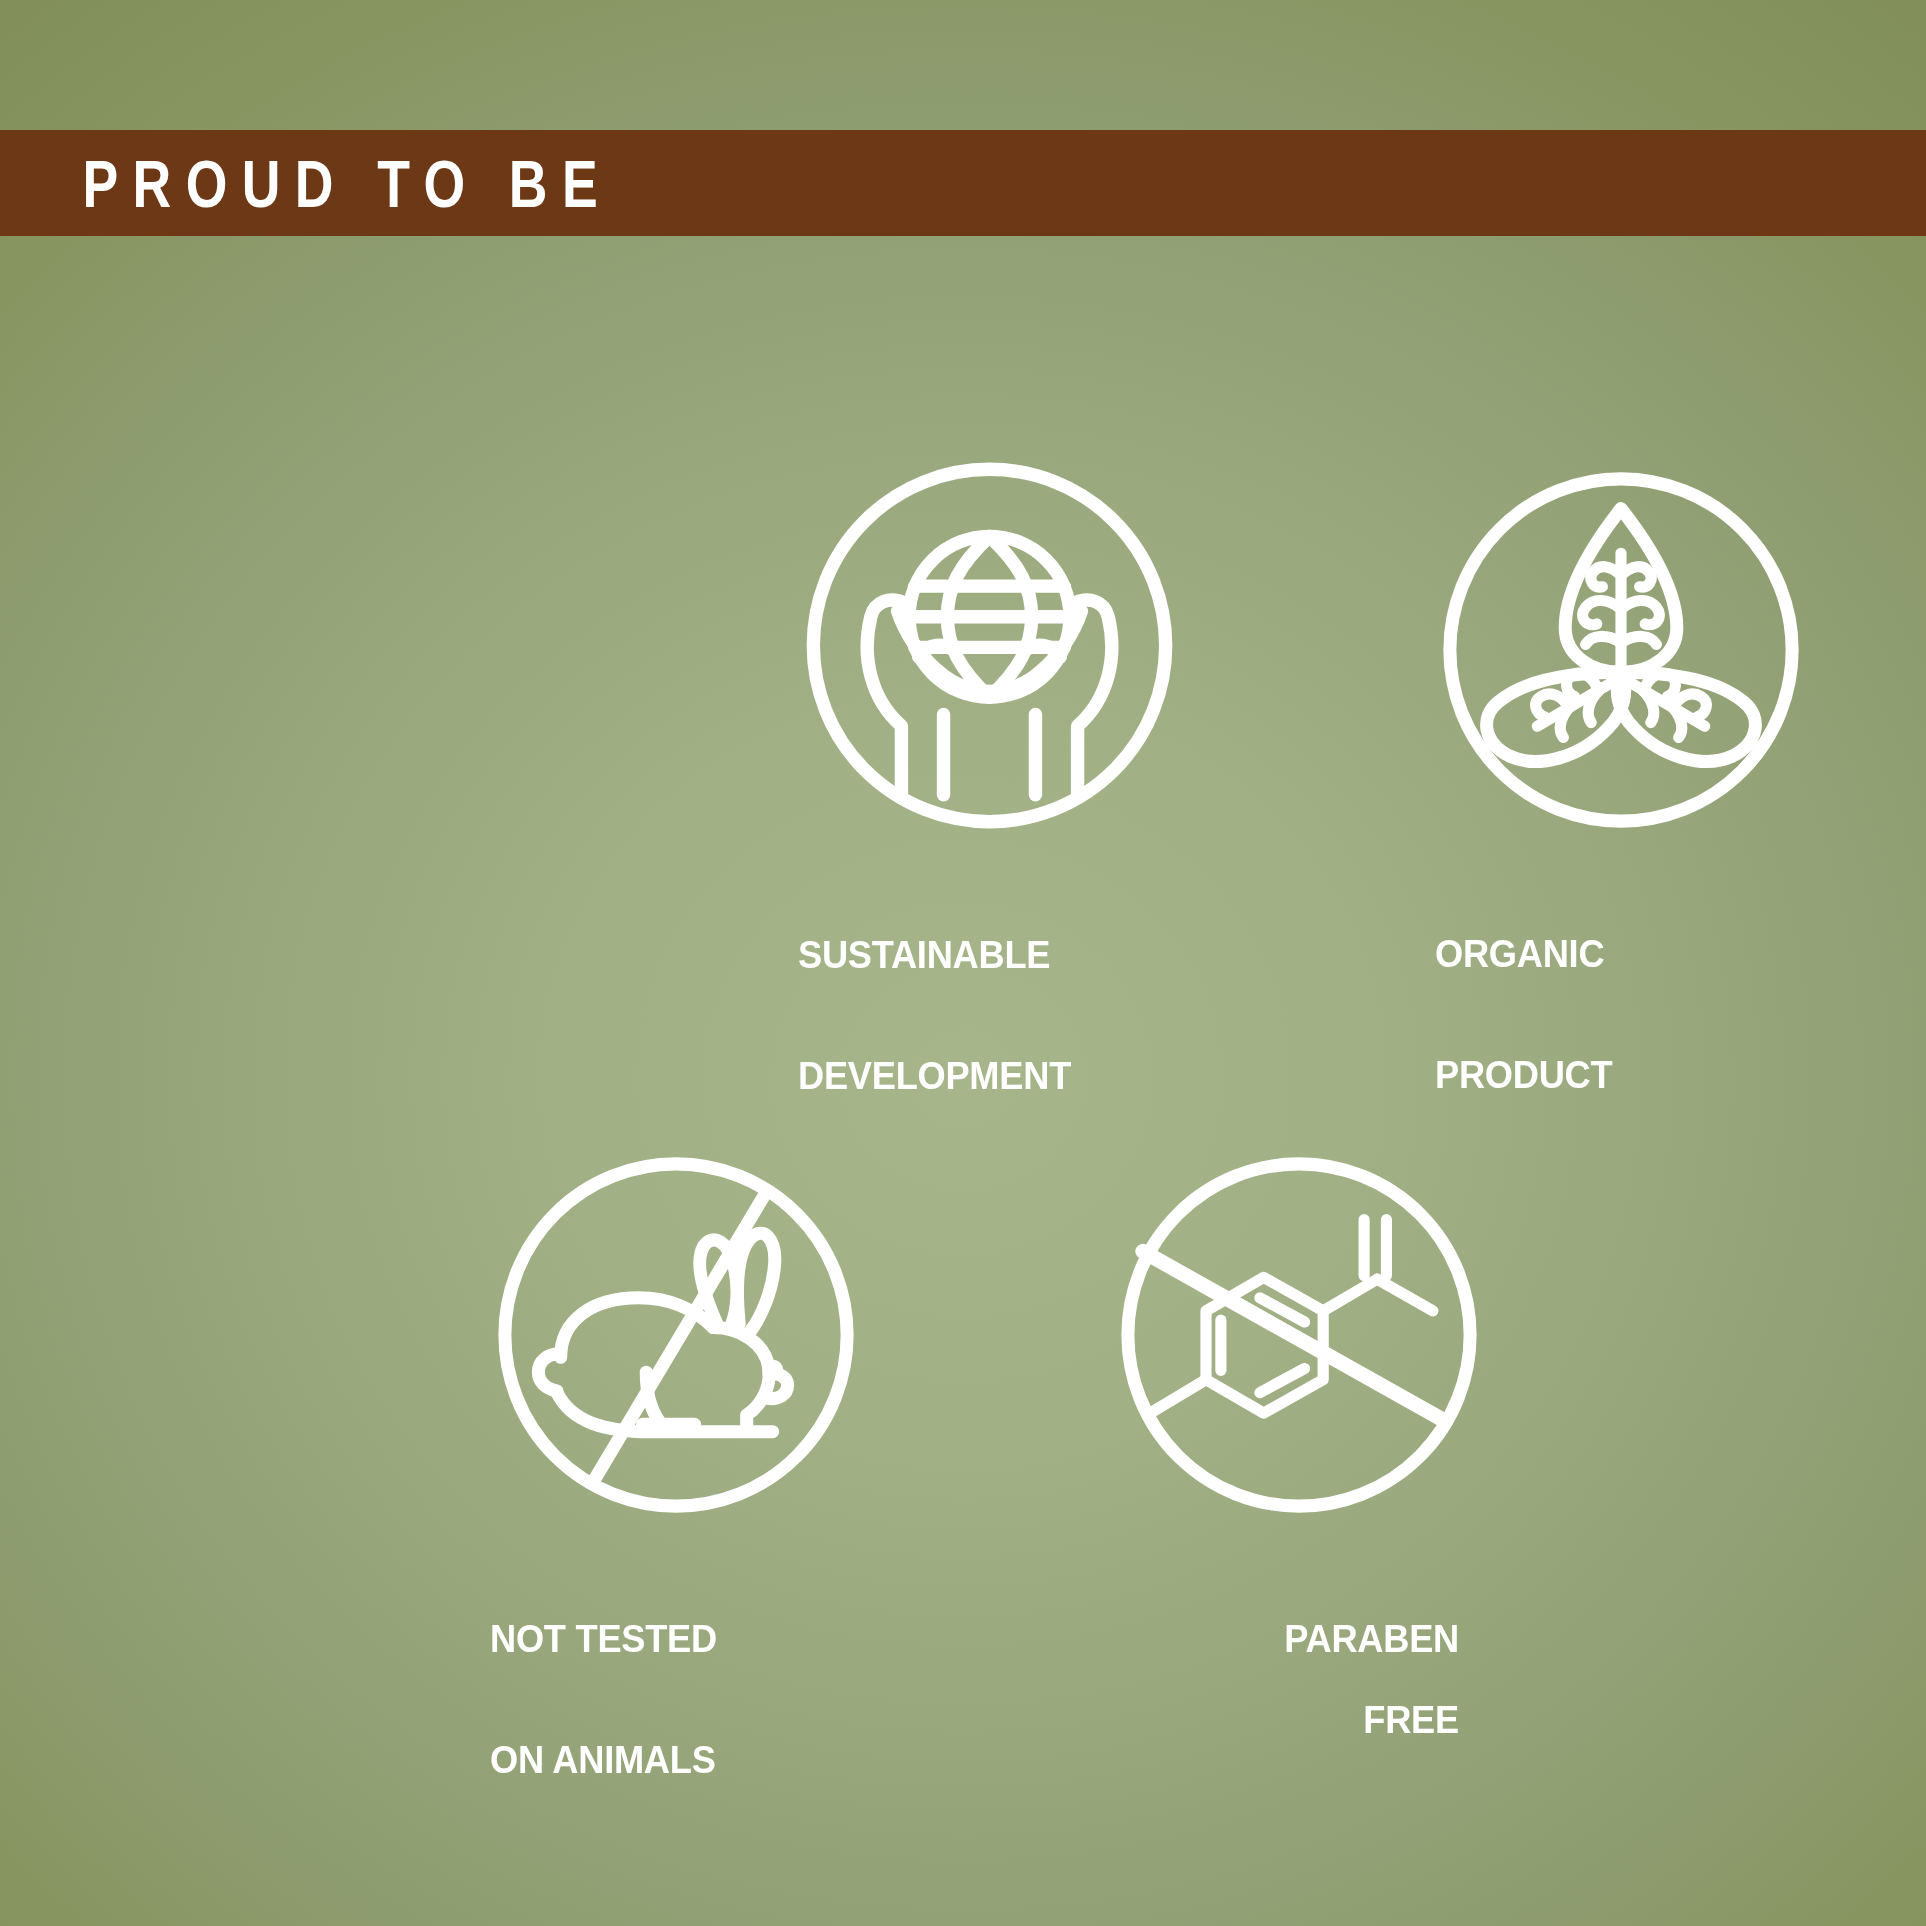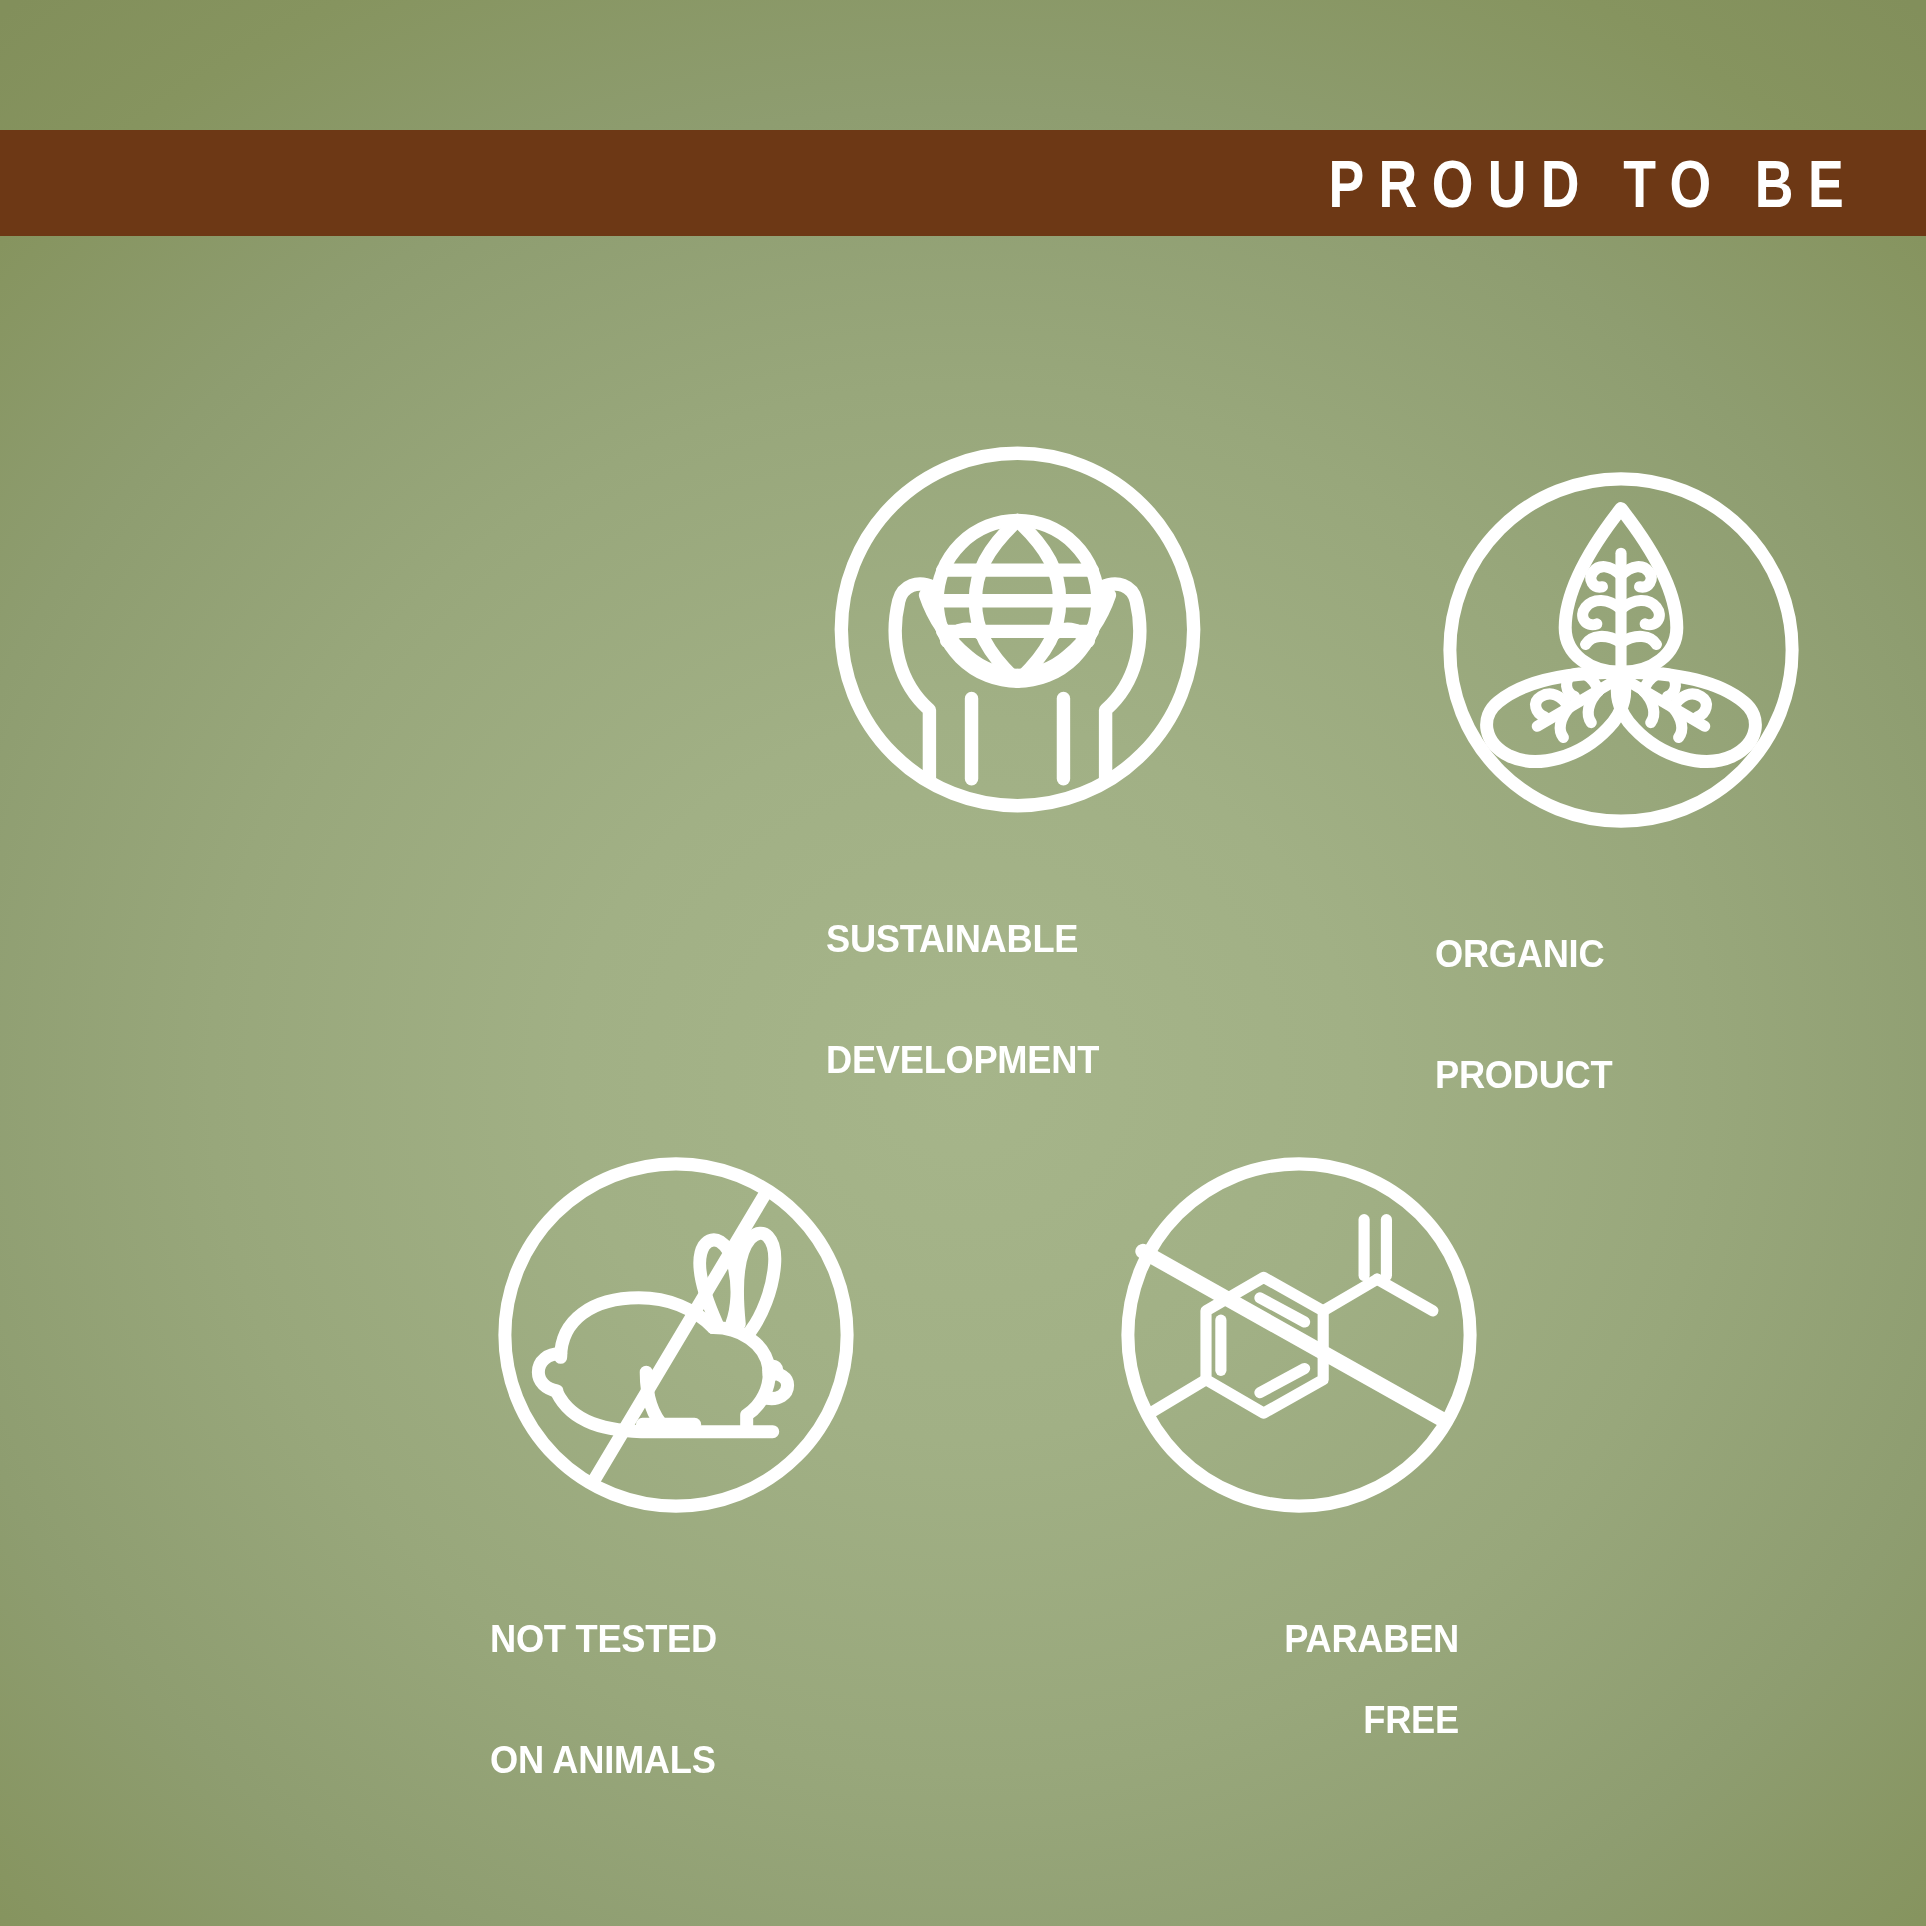--- a/index.html
+++ b/index.html
@@ -11,21 +11,21 @@
   #stage{
     position:relative;width:1926px;height:1926px;
     background:
       radial-gradient(ellipse 78% 72% at 50% 56%, #a6b58a 0%, #a1b085 26%, #98a77b 50%, #8e9d70 70%, #86945f 88%, #828f5b 100%);
   }
 
   
   #banner{
     position:absolute;left:0;top:130px;width:1926px;height:106px;
     background:#6d3815;
-    display:flex;align-items:center;justify-content:flex-end;
+    display:flex;align-items:center;justify-content:flex-start;
   }
   #banner-title{
     color:#ffffff;
     font-size:67px;
     font-weight:bold;
     letter-spacing:18px;
     text-indent:18px;
     line-height:1;
     transform:scaleX(.80);
     transform-origin:center center;
@@ -55,21 +55,21 @@
 </head>
 <body>
 
 <div id="stage">
 
   <div id="banner">
     <div id="banner-title">PROUD TO BE</div>
   </div>
 
 
-  <div class="badge" style="left:798px;top:438px;margin-left:28px;">
+  <div class="badge" style="left:798px;top:454px;">
     <div class="circle-wrap">
       <svg width="383" height="383" viewBox="0 0 200 200">
         <g fill="none" stroke="#ffffff" stroke-linecap="round" stroke-linejoin="round">
           <circle cx="100" cy="100" r="92" stroke-width="7"></circle>
 
           <circle cx="100" cy="85" r="42" stroke-width="7"></circle>
           <path d="M100 43 C 84 58 78 70 78 85 C 78 100 84 112 100 127" stroke-width="7"></path>
           <path d="M100 43 C 116 58 122 70 122 85 C 122 100 116 112 100 127" stroke-width="7"></path>
           <path d="M61 69 L139 69" stroke-width="7"></path>
           <path d="M58 85 L142 85" stroke-width="7"></path>

